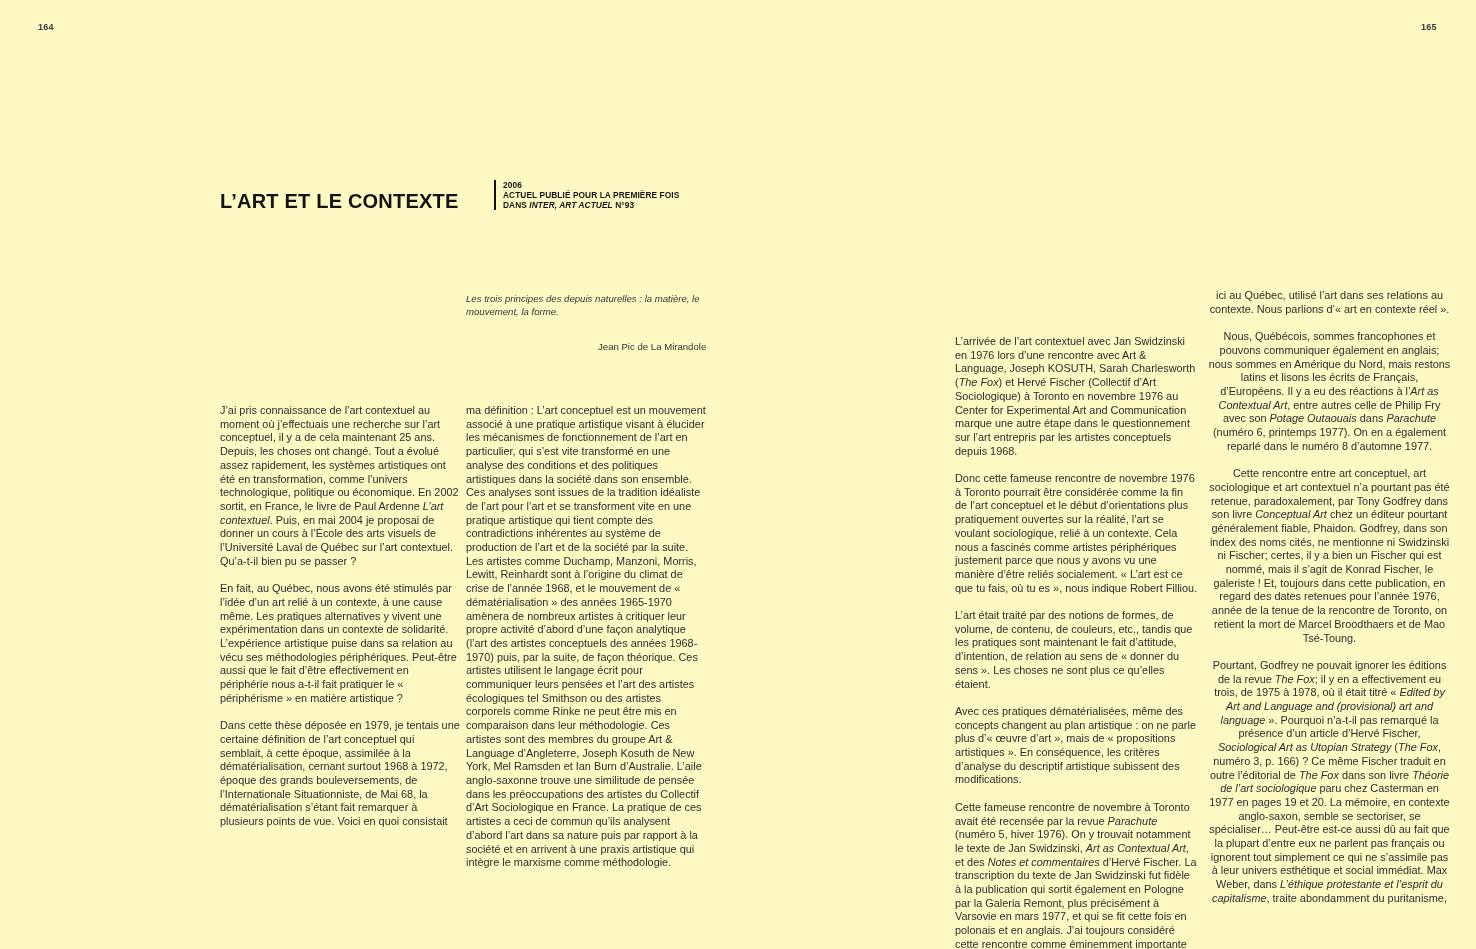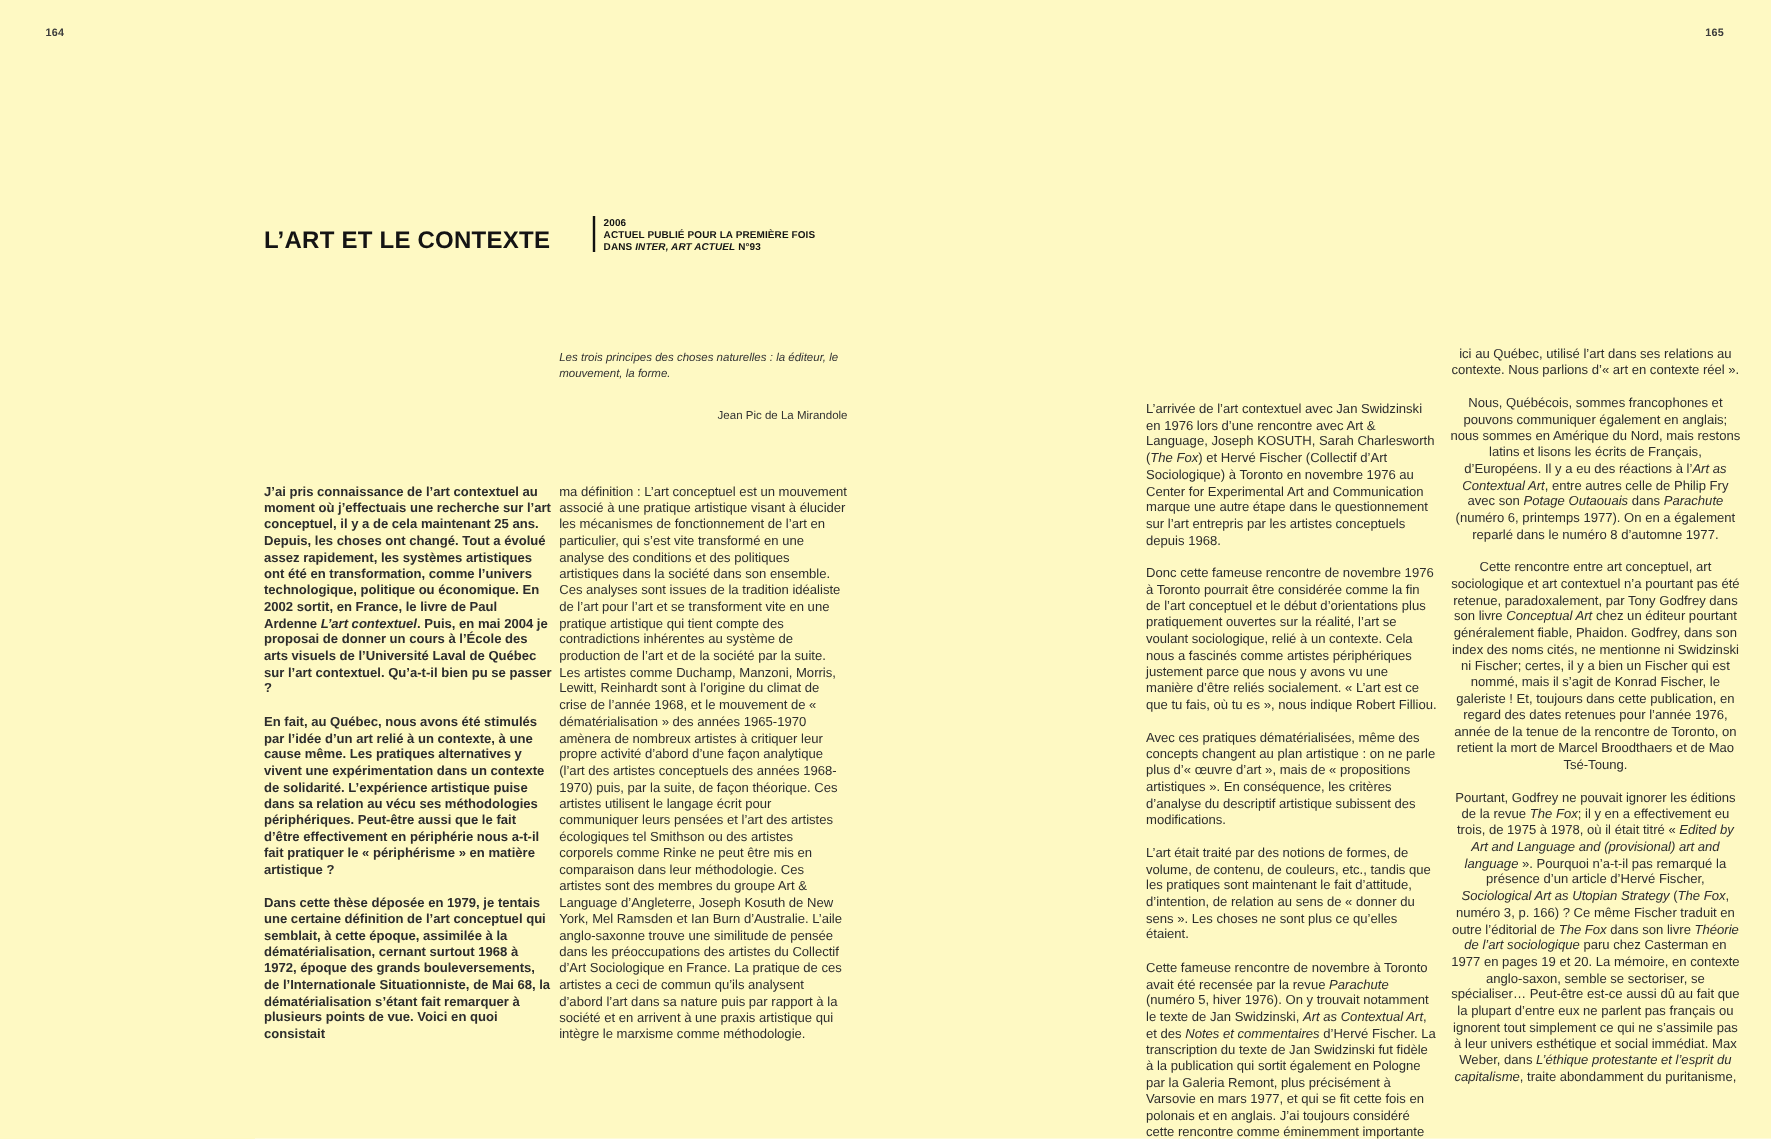--- a/index.html
+++ b/index.html
@@ -70,21 +70,21 @@
   }
   .text-column {
     position: absolute;
     font-size: 10.9px;
     line-height: 13.7px;
     color: #2d2d2d;
   }
   .text-column p.para {
     margin: 0 0 13.7px 0;
   }
-  #col-1 { left: 220px;  top: 404px; width: 240px; font-weight: bold; }
+  #col-1 { left: 220px;  top: 404px; width: 240px; }
   #col-2 { left: 466px;  top: 404px; width: 240px; }
   #col-3 { left: 955px;  top: 289px; width: 243px; margin-top: 46px; }
   #col-4 { left: 1208px; top: 289px; width: 243px; text-align: center; }
 </style>
 </head>
 <body>
 
 <div class="spread">
 
   <div class="page-num left">164</div>
@@ -92,39 +92,39 @@
   <div class="page-num right">165</div>
 
   <h1 class="chapter-title">L’ART ET LE CONTEXTE</h1>
 
   <div class="pub-note">
     <div>2006</div>
     <div>ACTUEL PUBLIÉ POUR LA PREMIÈRE FOIS</div>
     <div>DANS <i>INTER, ART ACTUEL</i> N°93</div>
   </div>
 
-  <div class="epigraph">Les trois principes des choses naturelles : la éditeur, le mouvement, la forme.</div>
+  <div class="epigraph">Les trois principes des depuis naturelles : la matière, le mouvement, la forme.</div>
 
   <div class="epigraph-attribution">Jean Pic de La Mirandole</div>
 
   <div id="col-1" class="text-column">
       <p class="para">J’ai pris connaissance de l’art contextuel au moment où j’effectuais une recherche sur l’art conceptuel, il y a de cela maintenant 25 ans. Depuis, les choses ont changé. Tout a évolué assez rapidement, les systèmes artistiques ont été en transformation, comme l’univers technologique, politique ou économique. En 2002 sortit, en France, le livre de Paul Ardenne <i>L’art contextuel</i>. Puis, en mai 2004 je proposai de donner un cours à l’École des arts visuels de l’Université Laval de Québec sur l’art contextuel. Qu’a-t-il bien pu se passer ?</p>
       <p class="para">En fait, au Québec, nous avons été stimulés par l’idée d’un art relié à un contexte, à une cause même. Les pratiques alternatives y vivent une expérimentation dans un contexte de solidarité. L’expérience artistique puise dans sa relation au vécu ses méthodologies périphériques. Peut-être aussi que le fait d’être effectivement en périphérie nous a-t-il fait pratiquer le « périphérisme » en matière artistique ?</p>
       <p class="para">Dans cette thèse déposée en 1979, je tentais une certaine définition de l’art conceptuel qui semblait, à cette époque, assimilée à la dématérialisation, cernant surtout 1968 à 1972, époque des grands bouleversements, de l’Internationale Situationniste, de Mai 68, la dématérialisation s’étant fait remarquer à plusieurs points de vue. Voici en quoi consistait</p>
     </div>
 
   <div id="col-2" class="text-column">
       <p class="para">ma définition : L’art conceptuel est un mouvement associé à une pratique artistique visant à élucider les mécanismes de fonctionnement de l’art en particulier, qui s’est vite transformé en une analyse des conditions et des politiques artistiques dans la société dans son ensemble. Ces analyses sont issues de la tradition idéaliste de l’art pour l’art et se transforment vite en une pratique artistique qui tient compte des contradictions inhérentes au système de production de l’art et de la société par la suite. Les artistes comme Duchamp, Manzoni, Morris, Lewitt, Reinhardt sont à l’origine du climat de crise de l’année 1968, et le mouvement de « dématérialisation » des années 1965-1970 amènera de nombreux artistes à critiquer leur propre activité d’abord d’une façon analytique (l’art des artistes conceptuels des années 1968-1970) puis, par la suite, de façon théorique. Ces artistes utilisent le langage écrit pour communiquer leurs pensées et l’art des artistes écologiques tel Smithson ou des artistes corporels comme Rinke ne peut être mis en comparaison dans leur méthodologie. Ces artistes sont des membres du groupe Art &amp; Language d’Angleterre, Joseph Kosuth de New York, Mel Ramsden et Ian Burn d’Australie. L’aile anglo-saxonne trouve une similitude de pensée dans les préoccupations des artistes du Collectif d’Art Sociologique en France. La pratique de ces artistes a ceci de commun qu’ils analysent d’abord l’art dans sa nature puis par rapport à la société et en arrivent à une praxis artistique qui intègre le marxisme comme méthodologie.</p>
     </div>
 
   <div id="col-3" class="text-column">
       <p class="para">L’arrivée de l’art contextuel avec Jan Swidzinski en 1976 lors d’une rencontre avec Art &amp; Language, Joseph KOSUTH, Sarah Charlesworth (<i>The Fox</i>) et Hervé Fischer (Collectif d’Art Sociologique) à Toronto en novembre 1976 au Center for Experimental Art and Communication marque une autre étape dans le questionnement sur l’art entrepris par les artistes conceptuels depuis 1968.</p>
       <p class="para">Donc cette fameuse rencontre de novembre 1976 à Toronto pourrait être considérée comme la fin de l’art conceptuel et le début d’orientations plus pratiquement ouvertes sur la réalité, l’art se voulant sociologique, relié à un contexte. Cela nous a fascinés comme artistes périphériques justement parce que nous y avons vu une manière d’être reliés socialement. « L’art est ce que tu fais, où tu es », nous indique Robert Filliou.</p>
+      <p class="para">L’art était traité par des notions de formes, de volume, de contenu, de couleurs, etc., tandis que les pratiques sont maintenant le fait d’attitude, d’intention, de relation au sens de « donner du sens ». Les choses ne sont plus ce qu’elles étaient.</p>
       <p class="para">Avec ces pratiques dématérialisées, même des concepts changent au plan artistique : on ne parle plus d’« œuvre d’art », mais de « propositions artistiques ». En conséquence, les critères d’analyse du descriptif artistique subissent des modifications.</p>
-      <p class="para">L’art était traité par des notions de formes, de volume, de contenu, de couleurs, etc., tandis que les pratiques sont maintenant le fait d’attitude, d’intention, de relation au sens de « donner du sens ». Les choses ne sont plus ce qu’elles étaient.</p>
       <p class="para">Cette fameuse rencontre de novembre à Toronto avait été recensée par la revue <i>Parachute</i> (numéro 5, hiver 1976). On y trouvait notamment le texte de Jan Swidzinski, <i>Art as Contextual Art</i>, et des <i>Notes et commentaires</i> d’Hervé Fischer. La transcription du texte de Jan Swidzinski fut fidèle à la publication qui sortit également en Pologne par la Galeria Remont, plus précisément à Varsovie en mars 1977, et qui se fit cette fois en polonais et en anglais. J’ai toujours considéré cette rencontre comme éminemment importante et c’est aussi à partir de cette connaissance que nous avons,</p>
     </div>
 
   <div id="col-4" class="text-column">
       <p class="para">ici au Québec, utilisé l’art dans ses relations au contexte. Nous parlions d’« art en contexte réel ».</p>
       <p class="para">Nous, Québécois, sommes francophones et pouvons communiquer également en anglais; nous sommes en Amérique du Nord, mais restons latins et lisons les écrits de Français, d’Européens. Il y a eu des réactions à l’<i>Art as Contextual Art</i>, entre autres celle de Philip Fry avec son <i>Potage Outaouais</i> dans <i>Parachute</i> (numéro 6, printemps 1977). On en a également reparlé dans le numéro 8 d’automne 1977.</p>
       <p class="para">Cette rencontre entre art conceptuel, art sociologique et art contextuel n’a pourtant pas été retenue, paradoxalement, par Tony Godfrey dans son livre <i>Conceptual Art</i> chez un éditeur pourtant généralement fiable, Phaidon. Godfrey, dans son index des noms cités, ne mentionne ni Swidzinski ni Fischer; certes, il y a bien un Fischer qui est nommé, mais il s’agit de Konrad Fischer, le galeriste ! Et, toujours dans cette publication, en regard des dates retenues pour l’année 1976, année de la tenue de la rencontre de Toronto, on retient la mort de Marcel Broodthaers et de Mao Tsé-Toung.</p>
       <p class="para">Pourtant, Godfrey ne pouvait ignorer les éditions de la revue <i>The Fox</i>; il y en a effectivement eu trois, de 1975 à 1978, où il était titré « <i>Edited by Art and Language and (provisional) art and language</i> ». Pourquoi n’a-t-il pas remarqué la présence d’un article d’Hervé Fischer, <i>Sociological Art as Utopian Strategy</i> (<i>The Fox</i>, numéro 3, p. 166) ? Ce même Fischer traduit en outre l’éditorial de <i>The Fox</i> dans son livre <i>Théorie de l’art sociologique</i> paru chez Casterman en 1977 en pages 19 et 20. La mémoire, en contexte anglo-saxon, semble se sectoriser, se spécialiser… Peut-être est-ce aussi dû au fait que la plupart d’entre eux ne parlent pas français ou ignorent tout simplement ce qui ne s’assimile pas à leur univers esthétique et social immédiat. Max Weber, dans <i>L’éthique protestante et l’esprit du capitalisme</i>, traite abondamment du puritanisme,</p>
     </div>
 

